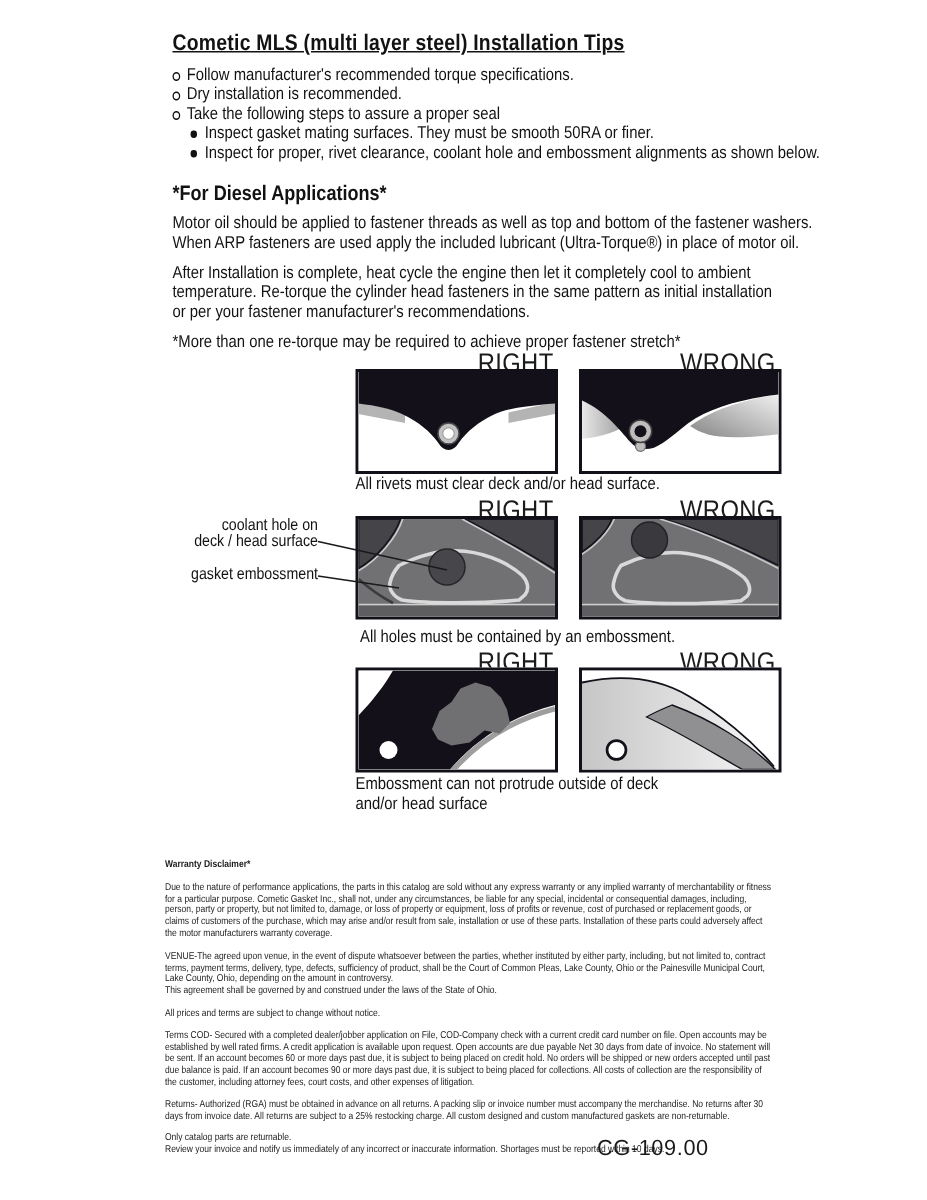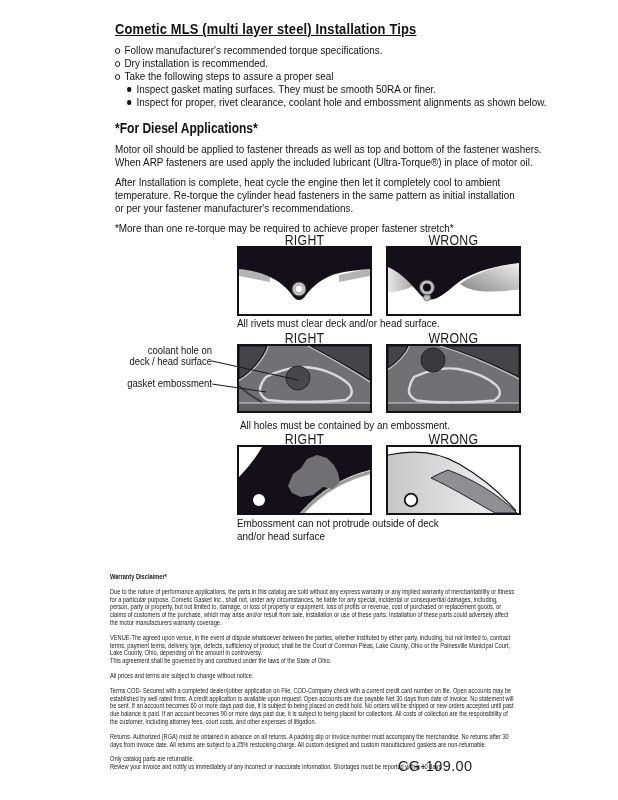--- a/index.html
+++ b/index.html
@@ -16,21 +16,21 @@
   .tips li{position:relative;padding-left:11px;}
   .tips li.sub{padding-left:25px;}
   .mk{position:absolute;top:4px;left:0;width:4.2px;height:4.2px;border-radius:50%;}
   .mk.ring{border:1px solid #121212;}
   .mk.dot{background:#121212;width:4.6px;height:4.6px;left:14px;}
   .h2{font-size:14px;font-weight:bold;margin:11px 0 7px 0;}
   .para{font-size:11.5px;line-height:13px;margin:0 0 7px 0;white-space:pre-line;}
   .note{margin-top:1px;}
 
   
-  .flabel-row{position:absolute;width:135px;text-align:center;font-size:14px;letter-spacing:.3px;color:#1b1b1b;}
+  .flabel-row{position:absolute;width:135px;text-align:right;font-size:18px;letter-spacing:.3px;color:#1b1b1b;}
   .panel{position:absolute;width:131px;border:2px solid #121019;background:#fff;line-height:0;}
   .caption{position:absolute;font-size:11.5px;line-height:12.5px;white-space:pre-line;width:340px;}
   .annot{position:absolute;width:124px;text-align:right;font-size:11px;line-height:10.8px;}
   .overlay{position:absolute;left:108px;top:332px;z-index:6;pointer-events:none;}
 
   
   .legal{position:absolute;left:110px;top:573px;width:470px;font-size:6.6px;line-height:7.8px;color:#1c1c1c;}
   .legal .lh{font-weight:bold;margin:0 0 7px 0;}
   .legal p{margin:0 0 7px 0;white-space:pre-line;}
 

